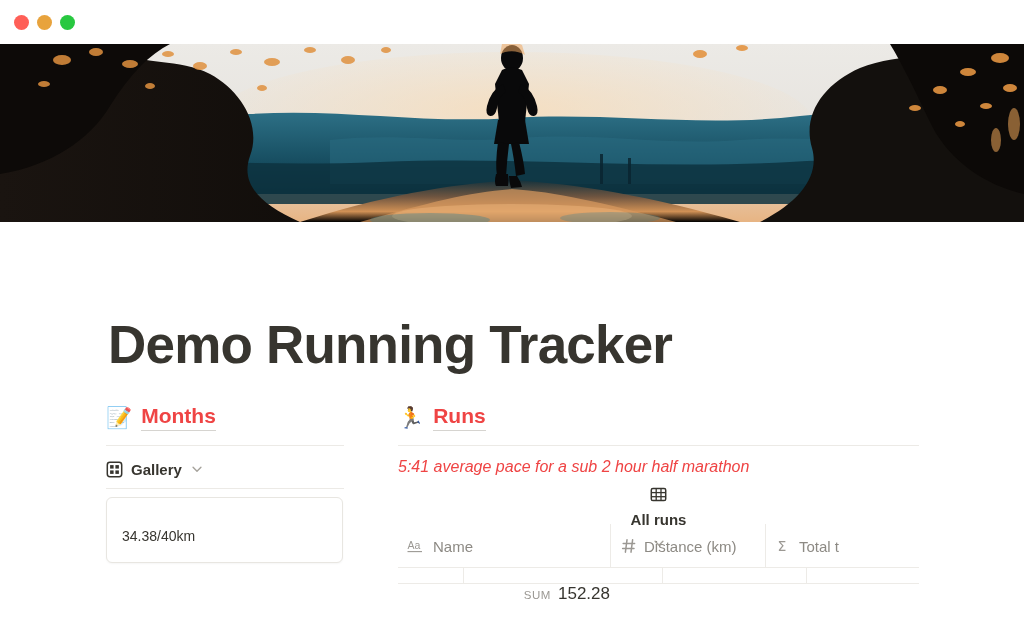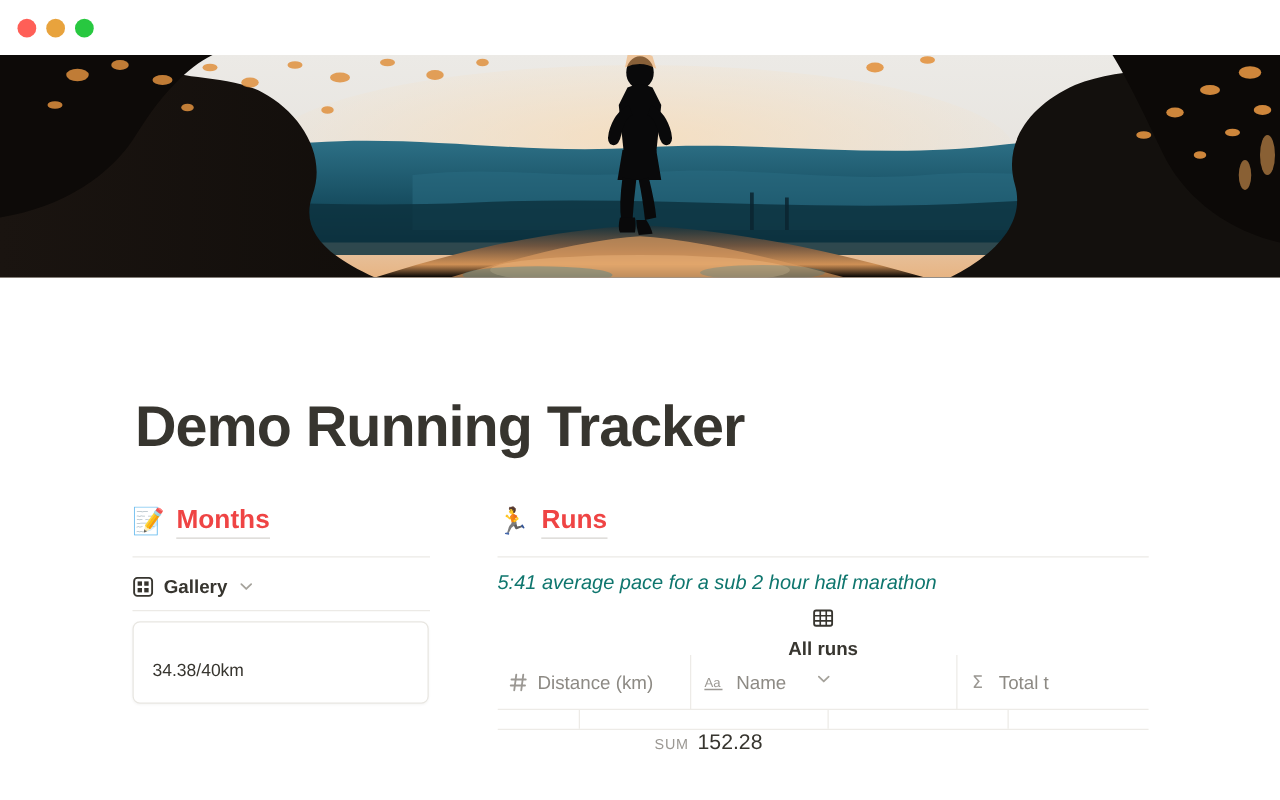--- a/index.html
+++ b/index.html
@@ -34,21 +34,21 @@
     font-size:78px; line-height:1;
     z-index:5;
     filter:drop-shadow(0 1px 1px rgba(0,0,0,.18));
   }
 
   
   .page { position:absolute; left:0; top:222px; width:1024px; }
 
   .page-title {
     position:absolute; left:108px; top:92px;
-    font-size:46px; font-weight:700; letter-spacing:-.8px;
+    font-size:53px; font-weight:700; letter-spacing:-.8px;
     color:#37352f; white-space:nowrap;text-align:center;
   }
 
   
   .col-left  { position:absolute; left:106px; top:178px; width:238px; }
   .col-right { position:absolute; left:398px; top:178px; width:521px; }
 
   .db-head {
     display:flex; align-items:center; gap:9px;
     height:34px;
@@ -77,21 +77,21 @@
     box-shadow:0 1px 2px rgba(15,15,15,.04);
   }
   .card-title { font-size:16px; font-weight:600; color:#37352f; }
   .card-sub   { font-size:14px; color:#37352f; margin-top:14px; }
   .card-prog  { font-size:14px; color:#37352f; margin-top:16px;
                 font-family:"DejaVu Sans", sans-serif; letter-spacing:-.3px; }
   .card-prog .pct { font-family:"Liberation Sans", sans-serif; letter-spacing:0; }
 
   
   .desc {
-    font-size:16px; font-style:italic; color:#0f766e;
+    font-size:16px; font-style:italic; color:#ef4444;
     margin-top:12px; white-space:nowrap;
   }
 
   
   .table-wrap { margin-top:6px; width:521px; overflow:hidden; }
   .thead { display:flex; border-bottom:1px solid #edebe7; height:44px; }
   .th {
     display:flex; align-items:center; gap:7px;
     padding:0 10px; height:44px;
     font-size:15px; color:#8d8a84;
@@ -302,44 +302,44 @@
         <svg class="chev" viewBox="0 0 16 16">
           <path d="M3.5 6 L8 10.5 L12.5 6" fill="none" stroke="#a5a29b" stroke-width="1.6" stroke-linecap="round" stroke-linejoin="round"></path>
         </svg>
       </span>
     </div>
 
     <div class="table-wrap">
       <div class="thead">
 
 
+        <div class="th c-name">
+          <span class="icon">
+            <svg width="19" height="15" viewBox="0 0 19 15">
+              <text x="0.5" y="10.4" font-family="Liberation Sans, sans-serif" font-size="10.5" fill="#9b9893">Aa</text>
+              <line x1="0.5" y1="12.6" x2="15" y2="12.6" stroke="#9b9893" stroke-width="1.1"></line>
+            </svg>
+          </span>
+          <span>Name</span>
+        </div>
+
         <div class="th c-dist">
           <span class="icon">
             <svg width="16" height="16" viewBox="0 0 16 16">
               <g stroke="#9b9893" stroke-width="1.5" stroke-linecap="round">
                 <line x1="6" y1="1.8" x2="4.4" y2="14.2"></line>
                 <line x1="11.6" y1="1.8" x2="10" y2="14.2"></line>
                 <line x1="2.2" y1="5.6" x2="13.6" y2="5.6"></line>
                 <line x1="1.6" y1="10.4" x2="13" y2="10.4"></line>
               </g>
             </svg>
           </span>
           <span>Distance (km)</span>
         </div>
 
-        <div class="th c-name">
-          <span class="icon">
-            <svg width="19" height="15" viewBox="0 0 19 15">
-              <text x="0.5" y="10.4" font-family="Liberation Sans, sans-serif" font-size="10.5" fill="#9b9893">Aa</text>
-              <line x1="0.5" y1="12.6" x2="15" y2="12.6" stroke="#9b9893" stroke-width="1.1"></line>
-            </svg>
-          </span>
-          <span>Name</span>
-        </div>
-
         <div class="th c-tot">
           <span class="icon">
             <svg width="16" height="16" viewBox="0 0 16 16">
               <text x="1.5" y="12.6" font-family="DejaVu Sans, sans-serif" font-size="14" fill="#9b9893">Σ</text>
             </svg>
           </span>
           <span>Total t</span>
         </div>
       </div>
 

